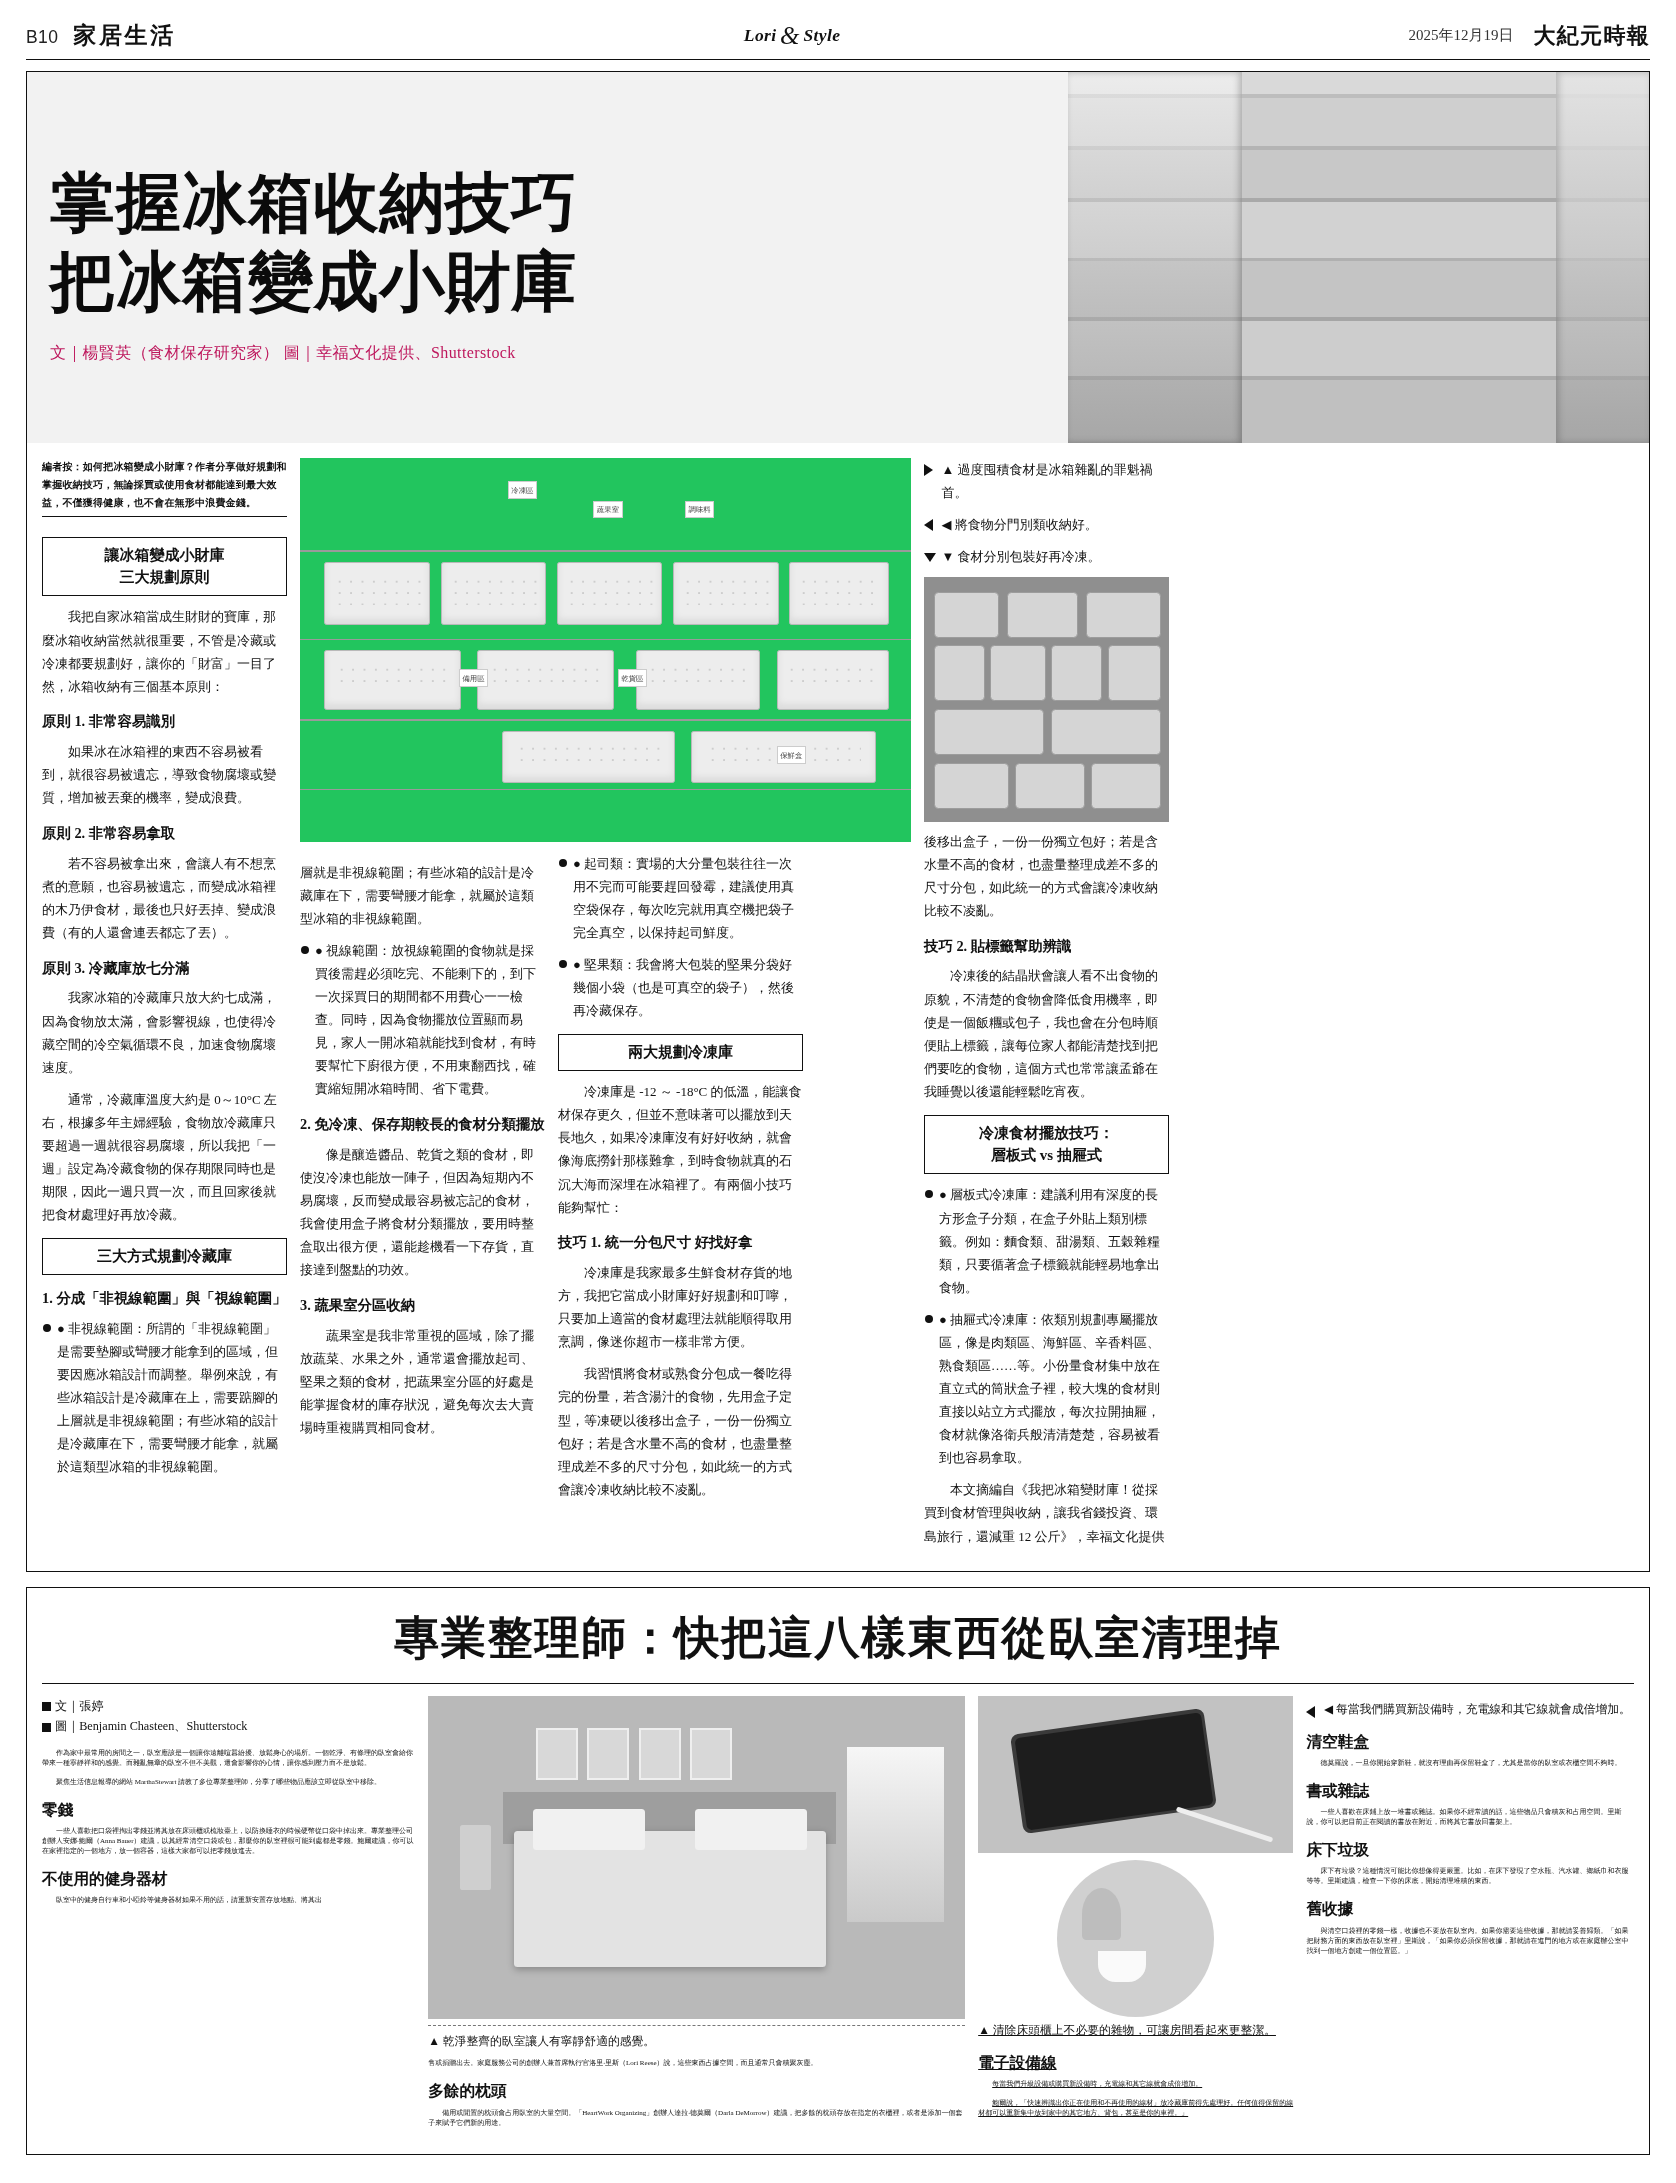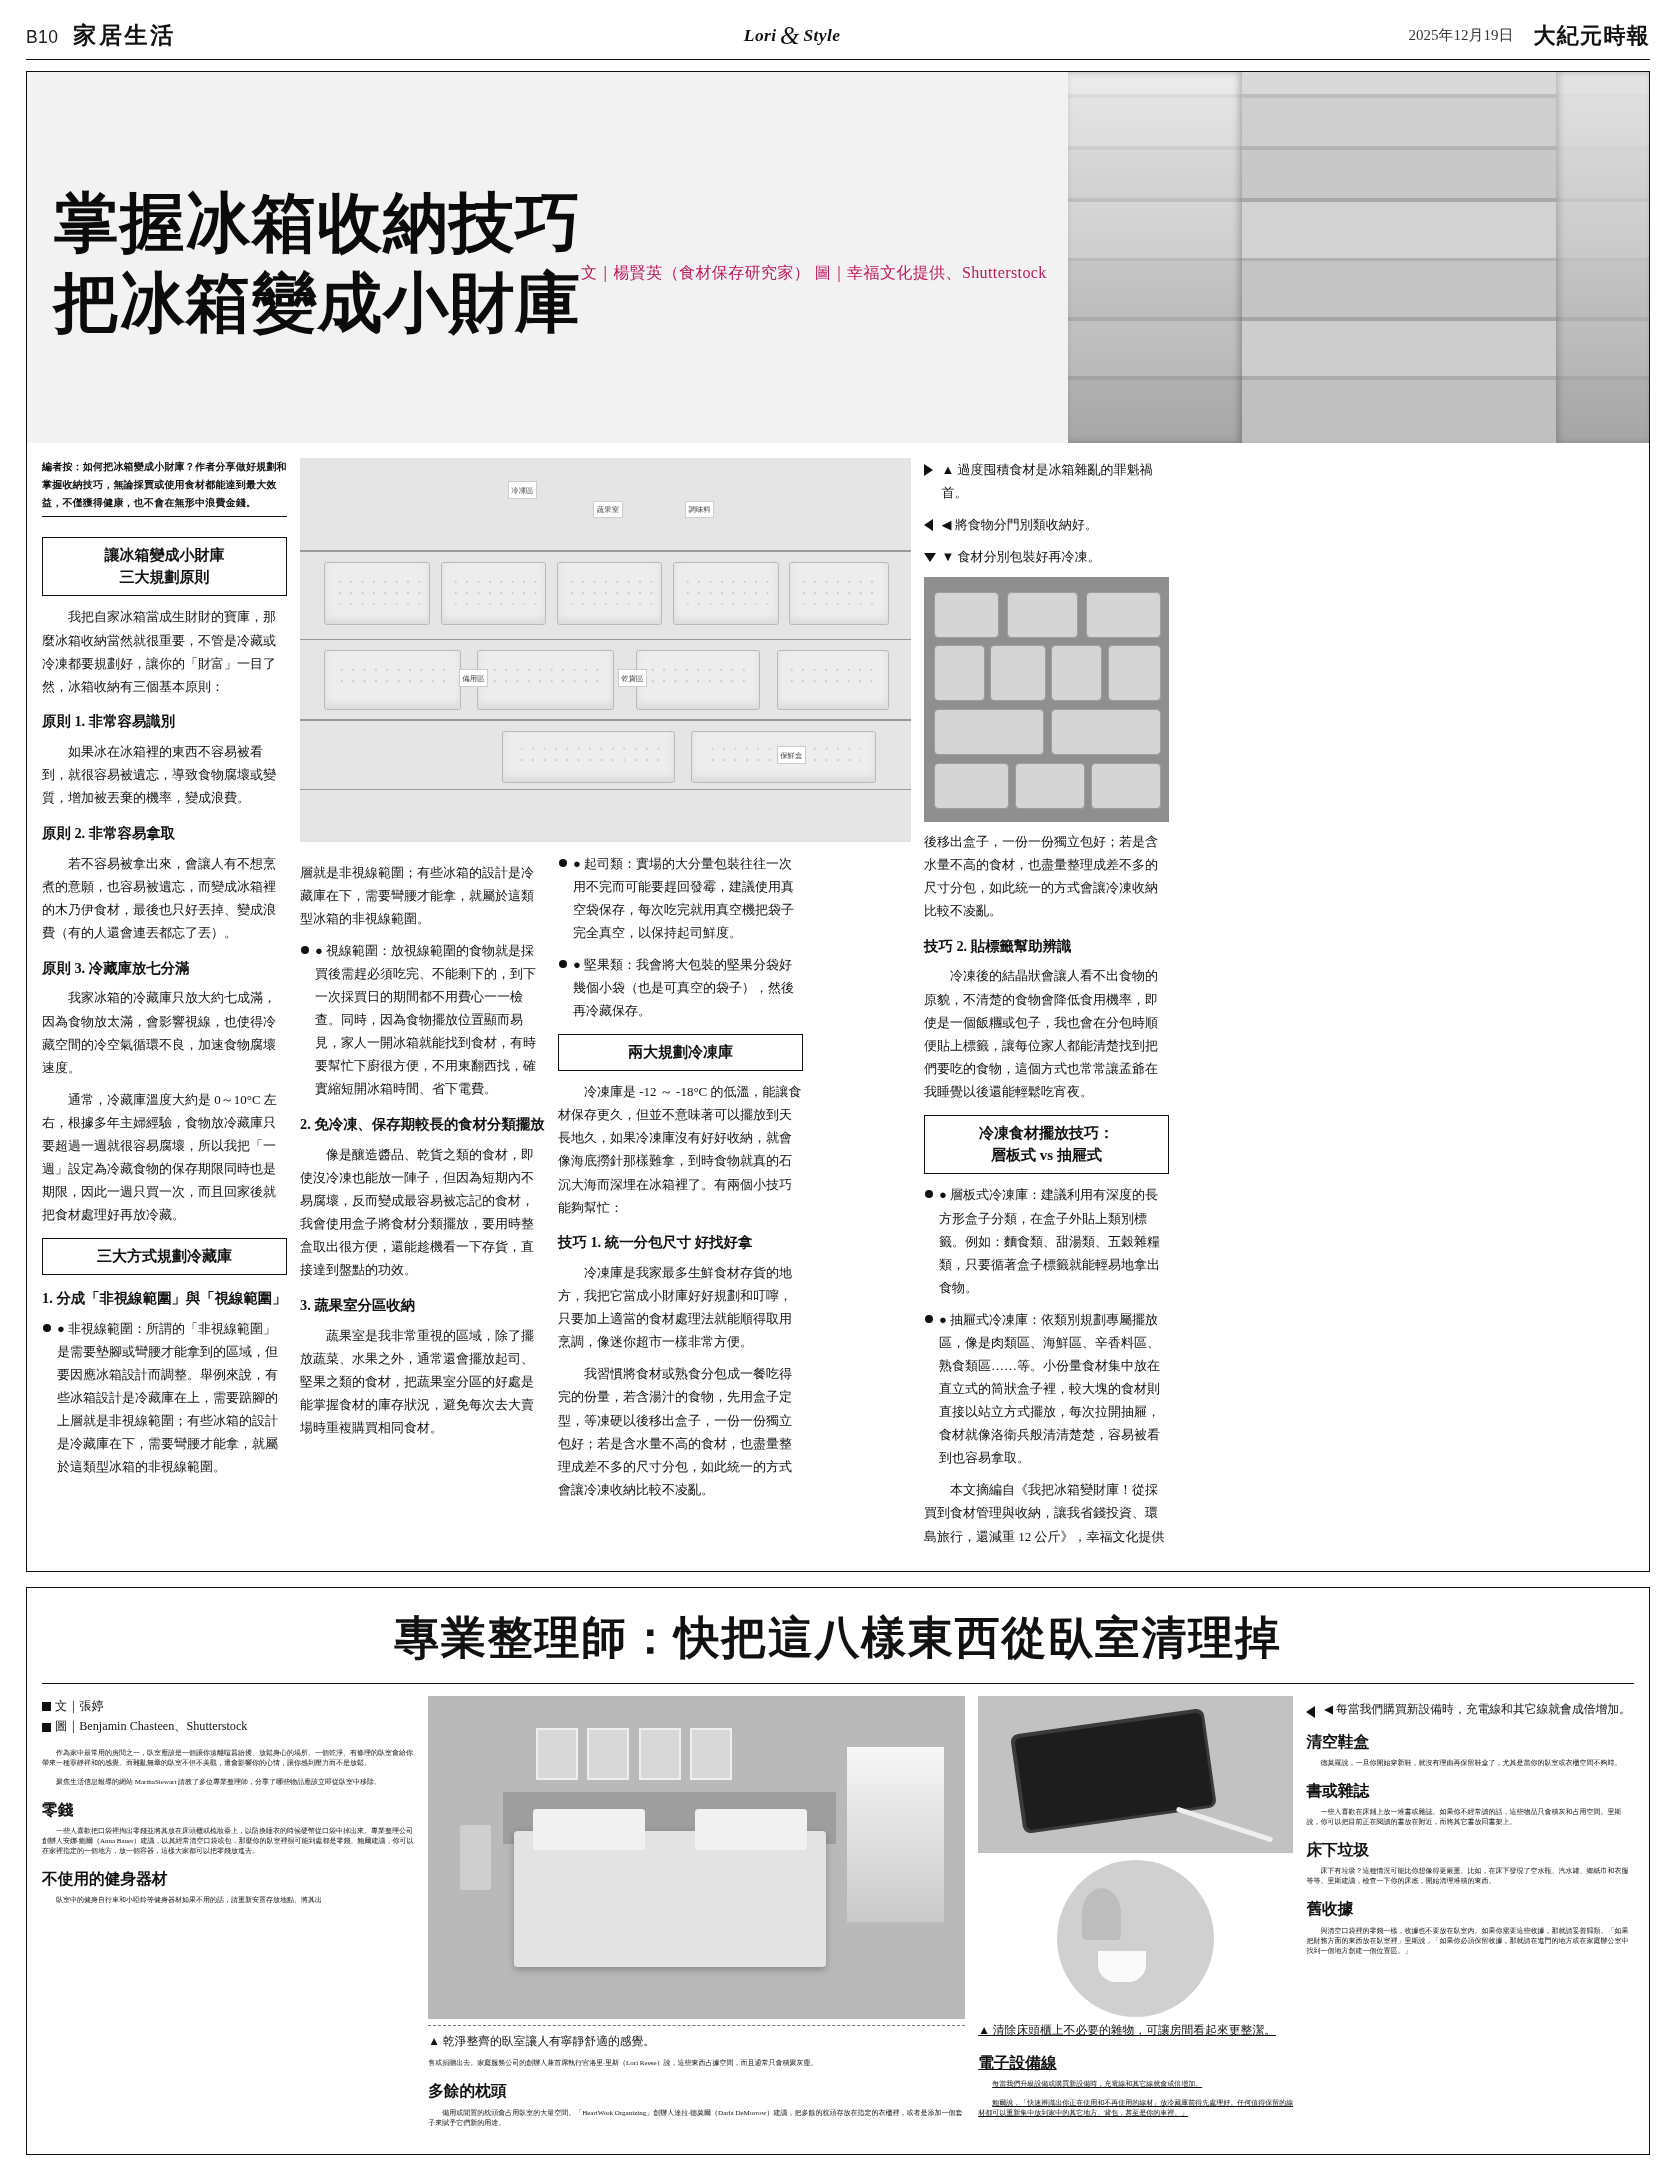--- a/index.html
+++ b/index.html
@@ -31,21 +31,21 @@
     font-size:17.5px;font-style:italic;font-weight:700;letter-spacing:0.4px;
     display:flex;align-items:center;gap:3.5px;
   }
   .amp{font-size:25px;font-style:italic;font-weight:400;line-height:.8;}
   .mh-right{display:flex;align-items:center;gap:20px;}
   .mh-date{font-size:15px;color:#333;}
   .mh-logo{font-size:22px;font-weight:700;letter-spacing:1.3px;}
   
   .art1{border:1.3px solid #111;margin-top:11.4px;}
   .hero{display:flex;background:#f2f2f2;}
-  .hero-left{flex:1 1 auto;padding:25px 17.5px 13px 23px;display:flex;flex-direction:row;justify-content:center;align-items:center;}
+  .hero-left{flex:1 1 auto;padding:25px 17.5px 13px 23px;display:flex;flex-direction:column;justify-content:center;}
   .hero-title{
     font-size:65px;font-weight:700;line-height:1.22;letter-spacing:0.9px;color:#0b0b0b;
   }
   .hero-byline{margin-top:20px;font-size:16px;color:#be185d;letter-spacing:0.4px;}
   .hero-img{
     width:581px;height:371px;flex:0 0 auto;position:relative;overflow:hidden;
     background:#9a9a9a;
   }
   .fridge{
     position:absolute;inset:0;
@@ -84,21 +84,21 @@
   .bul:before{content:"";position:absolute;left:0.9px;top:7px;width:7.9px;height:7.9px;border-radius:50%;background:#111;}
   .tri{position:relative;padding-left:17.5px;text-indent:0;}
   .tri:before{
     content:"";position:absolute;left:0;top:6.1px;border-style:solid;
     border-width:6.1px 0 6.1px 9.6px;border-color:transparent transparent transparent #111;
   }
   .tri.down:before{border-width:9.6px 6.1px 0 6.1px;border-color:#111 transparent transparent transparent;top:7.9px;}
   .tri.left:before{border-width:6.1px 9.6px 6.1px 0;border-color:transparent #111 transparent transparent;}
   
   .midphoto{
-    width:611px;height:384px;background:#e5e5e5;position:relative;overflow:hidden;margin-bottom:9.6px;
+    width:611px;height:384px;background:#22c55e;position:relative;overflow:hidden;margin-bottom:9.6px;
   }
   .shelf{
     position:absolute;left:0;right:0;height:1.3px;background:#9a9a9a;
   }
   .basket{
     position:absolute;background:#ededed;border:1.3px solid #b9b9b9;border-radius:2.6px;
     box-shadow:inset 0 -4.4px 7px rgba(0,0,0,.08);
   }
   .basket:after{
     content:"";position:absolute;left:8%;right:8%;top:22%;height:46%;

